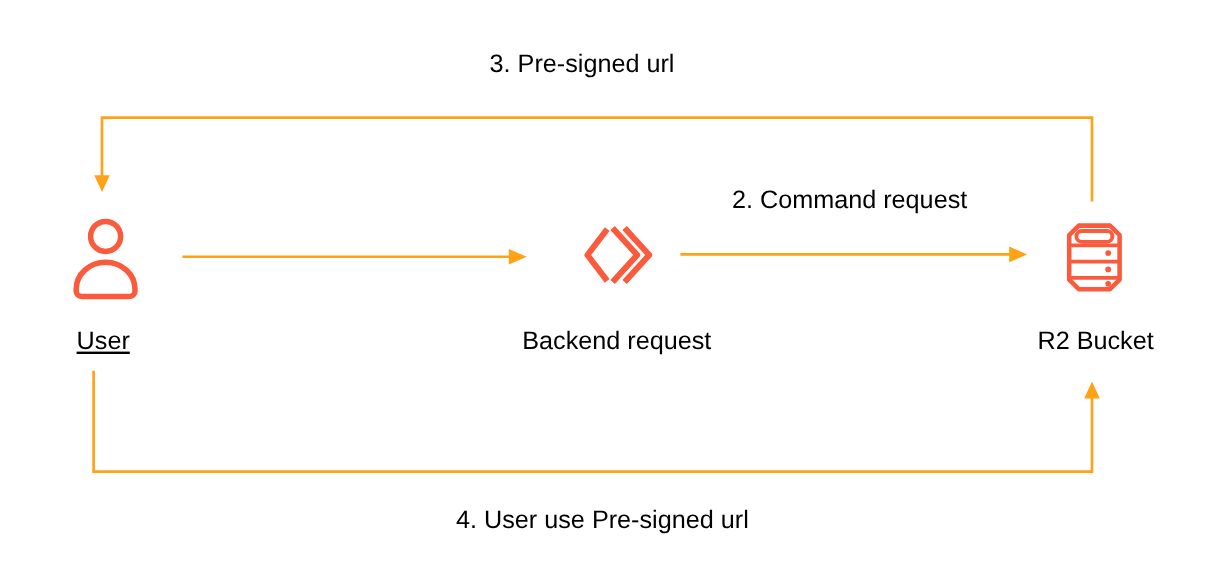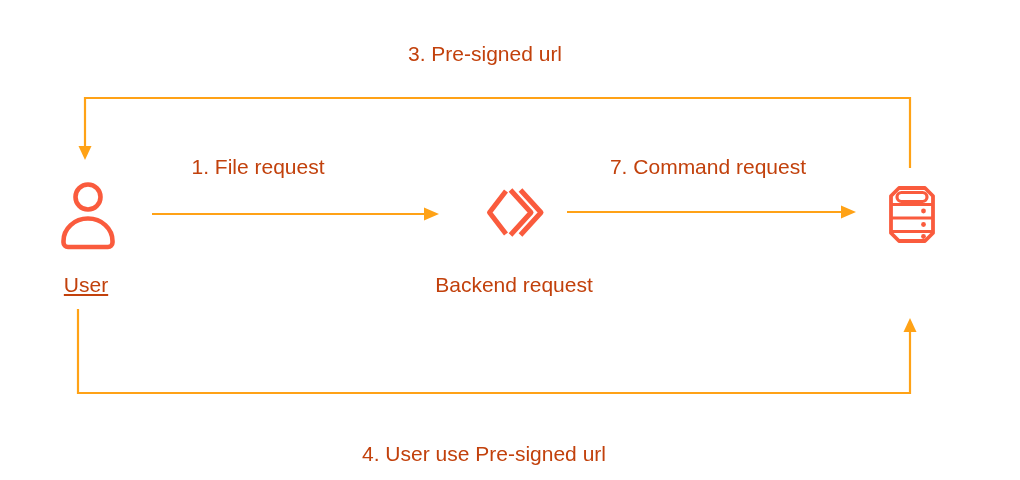--- a/index.html
+++ b/index.html
@@ -7,21 +7,21 @@
     position: relative;
     width: 1020px;
     height: 480px;
     background: #ffffff;
     font-family: "Liberation Sans", sans-serif;
     overflow: hidden;
   }
   .canvas svg { position: absolute; left: 0; top: 0; }
   .lbl {
     position: absolute;
-    color: #c2410c;
+    color: #000000;
     font-size: 21px;
     line-height: 26px;
     white-space: nowrap;
   }
   .lbl.centered { transform: translateX(-50%); }
 </style>
 </head>
 <body>
 
 <div class="canvas">
@@ -76,24 +76,24 @@
     </g>
     <g stroke="none" fill="#FA5B3D">
       <circle cx="923.5" cy="211" r="2.4"></circle>
       <circle cx="923.5" cy="224.5" r="2.4"></circle>
       <circle cx="923.5" cy="236.5" r="2.4"></circle>
     </g>
   </svg>
 
   <div class="lbl centered" style="left:485px; top:41px;">3. Pre-signed url</div>
 
-  <div class="lbl centered" style="left:258px; top:154px;">1. File request</div>
 
-  <div class="lbl centered" style="left:708px; top:154px;">7. Command request</div>
+  <div class="lbl centered" style="left:708px; top:154px;">2. Command request</div>
 
-  <div class="lbl centered" style="left:484px; top:421px;margin-top:20px;">4. User use Pre-signed url</div>
+  <div class="lbl centered" style="left:502px; top:421px;">4. User use Pre-signed url</div>
 
   <div class="lbl centered" style="left:86px; top:272px;text-decoration:underline;">User</div>
 
   <div class="lbl centered" style="left:514px; top:272px;">Backend request</div>
 
+  <div class="lbl centered" style="left:913px; top:272px;">R2 Bucket</div>
 
 </div>
 
 </body></html>

